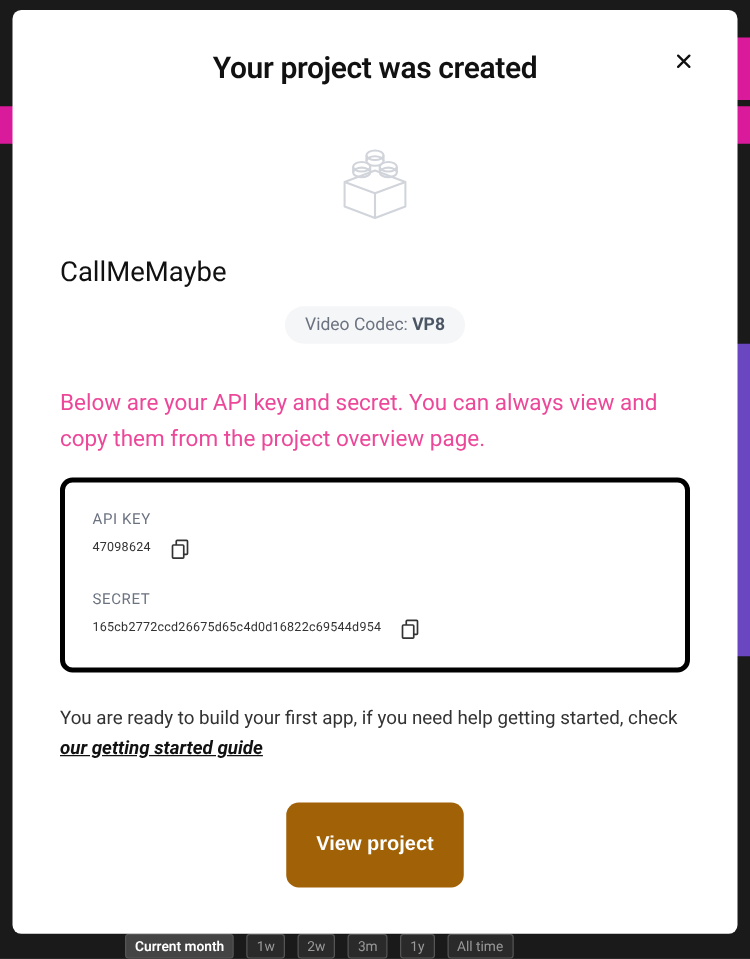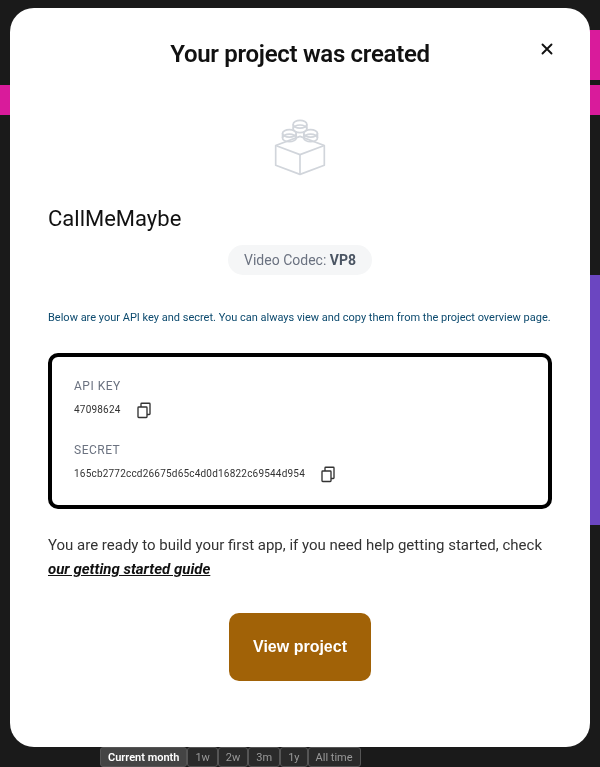--- a/index.html
+++ b/index.html
@@ -44,21 +44,21 @@
       height: 250px;
       background: #6b46c1;
     }
     .bg-bottom-bar {
       position: absolute;
       bottom: 0;
       left: 100px;
       right: 0;
       height: 20px;
       display: flex;
-      gap: 0;
+      gap: 10px;
     }
     .bg-bottom-btn {
       background: #2a2a2a;
       color: #999;
       font-size: 11px;
       padding: 3px 7px;
       border: 1px solid #555;
       border-radius: 3px;
       white-space: nowrap;
     }
@@ -67,21 +67,21 @@
       color: #fff;
       font-weight: 600;
     }
     .modal {
       position: absolute;
       top: 8px;
       left: 10px;
       right: 10px;
       bottom: 20px;
       background: #fff;
-      border-radius: 24px;
+      border-radius: 7px;
       padding: 32px 38px 28px 38px;
       overflow: hidden;
     }
     .close-btn {
       position: absolute;
       top: 30px;
       right: 32px;
       width: 22px;
       height: 22px;
       cursor: pointer;
@@ -126,24 +126,24 @@
       border-radius: 18px;
       padding: 7px 16px;
       font-size: 14px;
       color: #6b7280;
     }
     .codec-value {
       color: #4b5563;
       font-weight: 700;
     }
     .intro-text {
-      font-size: 11px;
-      color: #0c4a6e;
+      font-size: 18px;
+      color: #ec4899;
       line-height: 1.6;
-      margin-bottom: 26px;
+      margin-bottom: 15px;
     }
     .creds-box {
       border: 4px solid #000000;
       border-radius: 10px;
       padding: 22px 22px 22px 22px;
       margin-bottom: 24px;
     }
     .cred-group {
       margin-bottom: 24px;
     }

